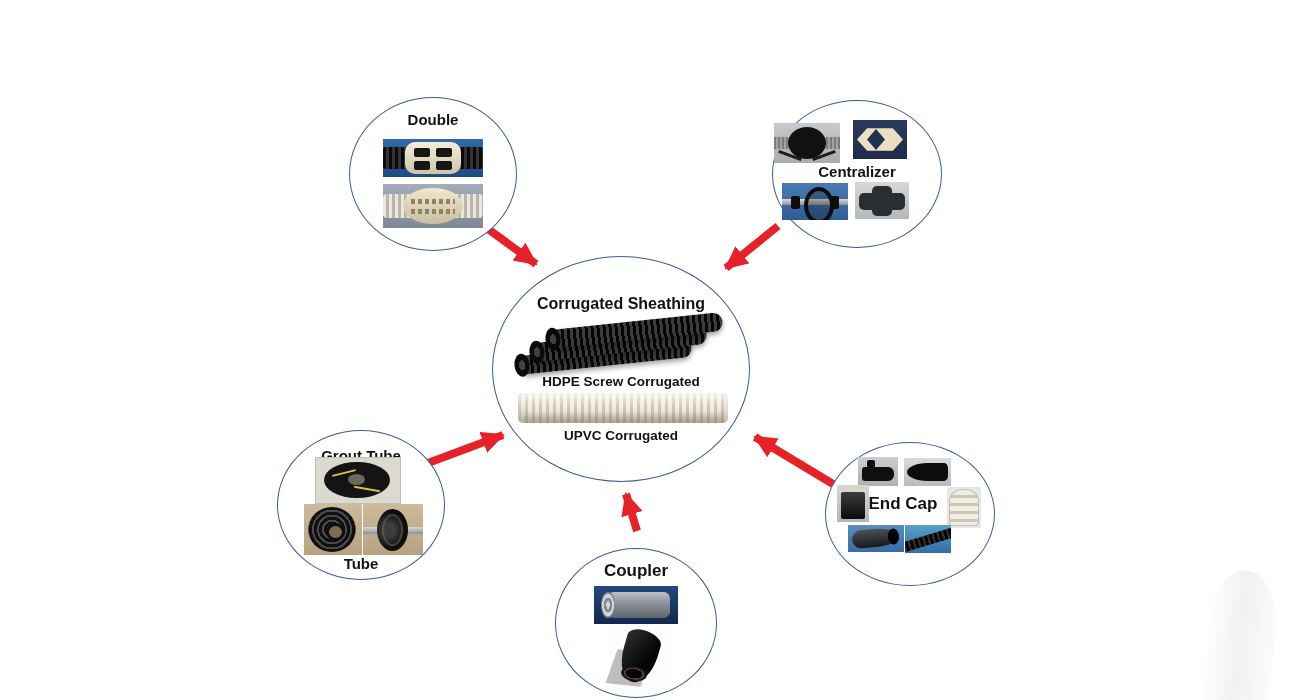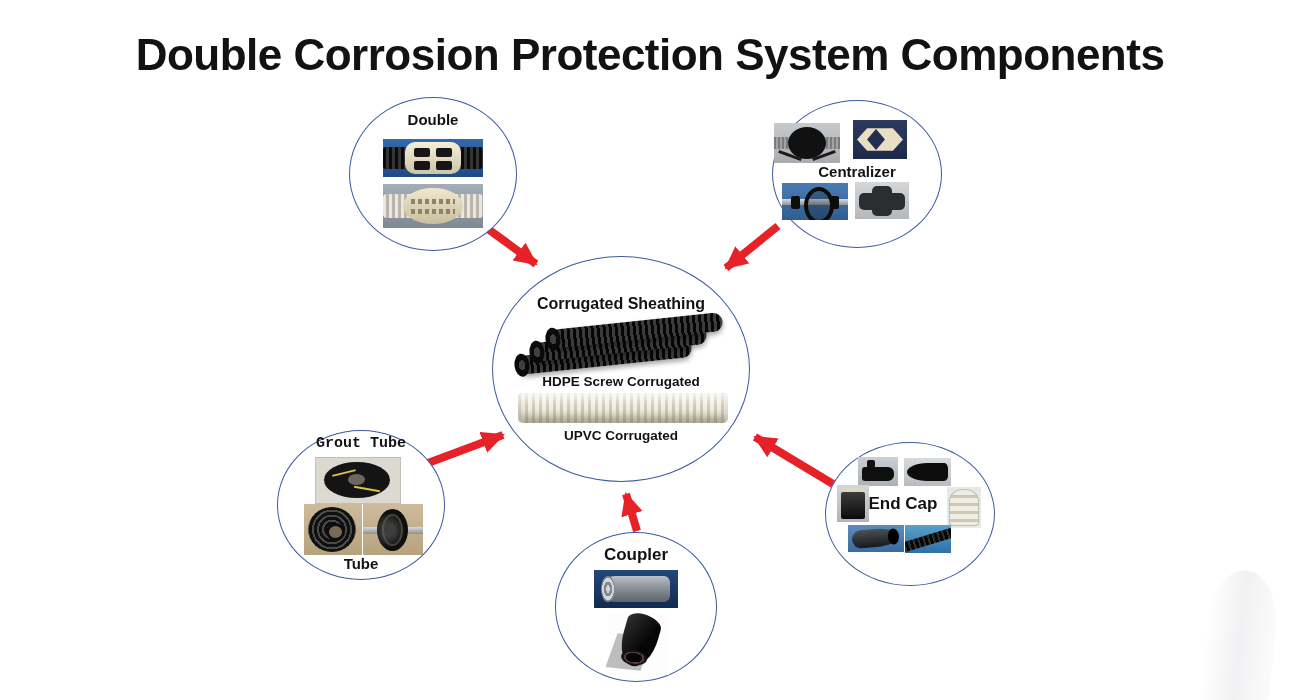--- a/index.html
+++ b/index.html
@@ -23,21 +23,21 @@
     border-radius:50% 50% 0 0 / 30% 30% 0 0;
     background:linear-gradient(90deg,#ffffff 0%,#f1f1f3 50%,#fbfbfc 100%);
     transform:rotate(6deg);
   }
   
   .node{position:absolute;border:1.6px solid var(--circle);border-radius:50%;background:#fff;}
   #node-spacer     {left:349px;top:97px; width:166px;height:152px;}
   #node-centralizer{left:772px;top:100px;width:168px;height:146px;}
   #node-center     {left:492px;top:256px;width:256px;height:224px;}
   #node-grout      {left:277px;top:430px;width:166px;height:148px;}
-  #node-coupler    {left:555px;top:532px;width:160px;height:148px;}
+  #node-coupler    {left:555px;top:548px;width:160px;height:148px;}
   #node-endcap     {left:825px;top:442px;width:168px;height:142px;}
 
   .lbl{position:absolute;left:0;width:100%;text-align:center;font-weight:bold;color:var(--ink);white-space:nowrap;}
   .lbl15{font-size:15px;}
   .lbl17{font-size:17px;}
   .lbl13{font-size:13.5px;}
 
   .ph{position:absolute;overflow:hidden;}
 
   
@@ -171,21 +171,20 @@
   #arrows{position:absolute;left:0;top:0;pointer-events:none;}
   #arrows line{stroke:var(--arrow);stroke-width:8;}
 </style>
 </head>
 <body>
 
 <div id="canvas">
 
   <div id="corner-swoosh"></div>
 
-  <div id="title">Double Corrosion Protection System Components</div>
 
   <svg id="arrows" width="1300" height="700" viewBox="0 0 1300 700">
     <defs>
       <marker id="ah" markerUnits="userSpaceOnUse" markerWidth="30" markerHeight="26" refX="21" refY="11" orient="auto">
         <polygon points="0,0 23,11 0,22" fill="var(--arrow)"></polygon>
       </marker>
     </defs>
     <line x1="488" y1="229" x2="536" y2="264" marker-end="url(#ah)"></line>
     <line x1="778" y1="226" x2="726" y2="268" marker-end="url(#ah)"></line>
     <line x1="428" y1="463" x2="503" y2="435" marker-end="url(#ah)"></line>
@@ -244,21 +243,21 @@
       <div class="cz-bl-hub"></div>
     </div>
     <div class="ph cz-br">
       <div class="cz-br-hump"></div>
       <div class="cz-br-hump2"></div>
       <div class="cz-br-body"></div>
     </div>
   </div>
 
   <div class="node" id="node-grout">
-    <div class="lbl lbl15" style="top:4px;font-family:Liberation Mono, monospace;">Grout Tube</div>
+    <div class="lbl lbl15" style="top:16px;">Grout Tube</div>
     <div class="ph gt1">
       <div class="gt1-coil"></div>
       <div class="gt1-hole"></div>
       <div class="gt1-y a"></div>
       <div class="gt1-y b"></div>
     </div>
     <div class="ph gt2">
       <div class="gt2-plate"></div>
       <div class="gt2-hub"></div>
     </div>

